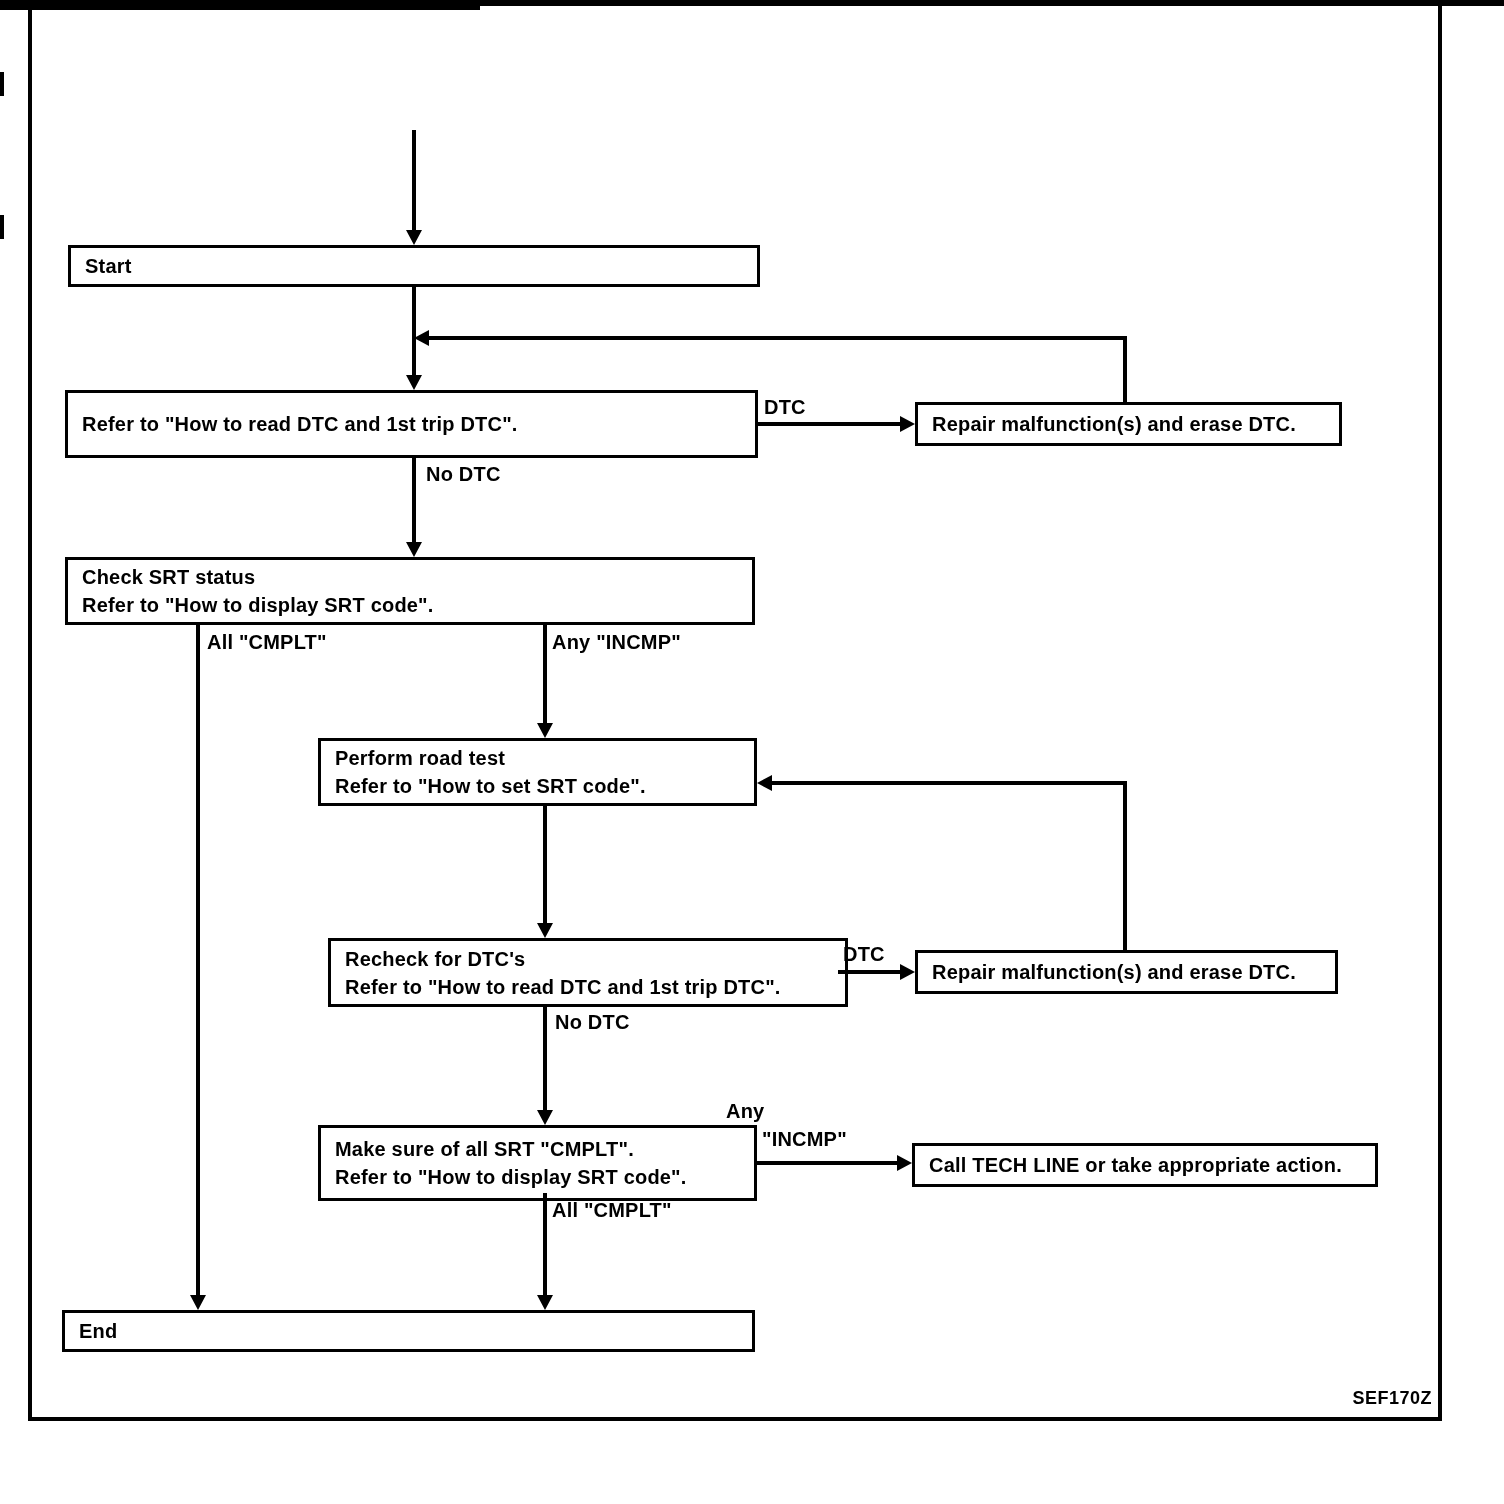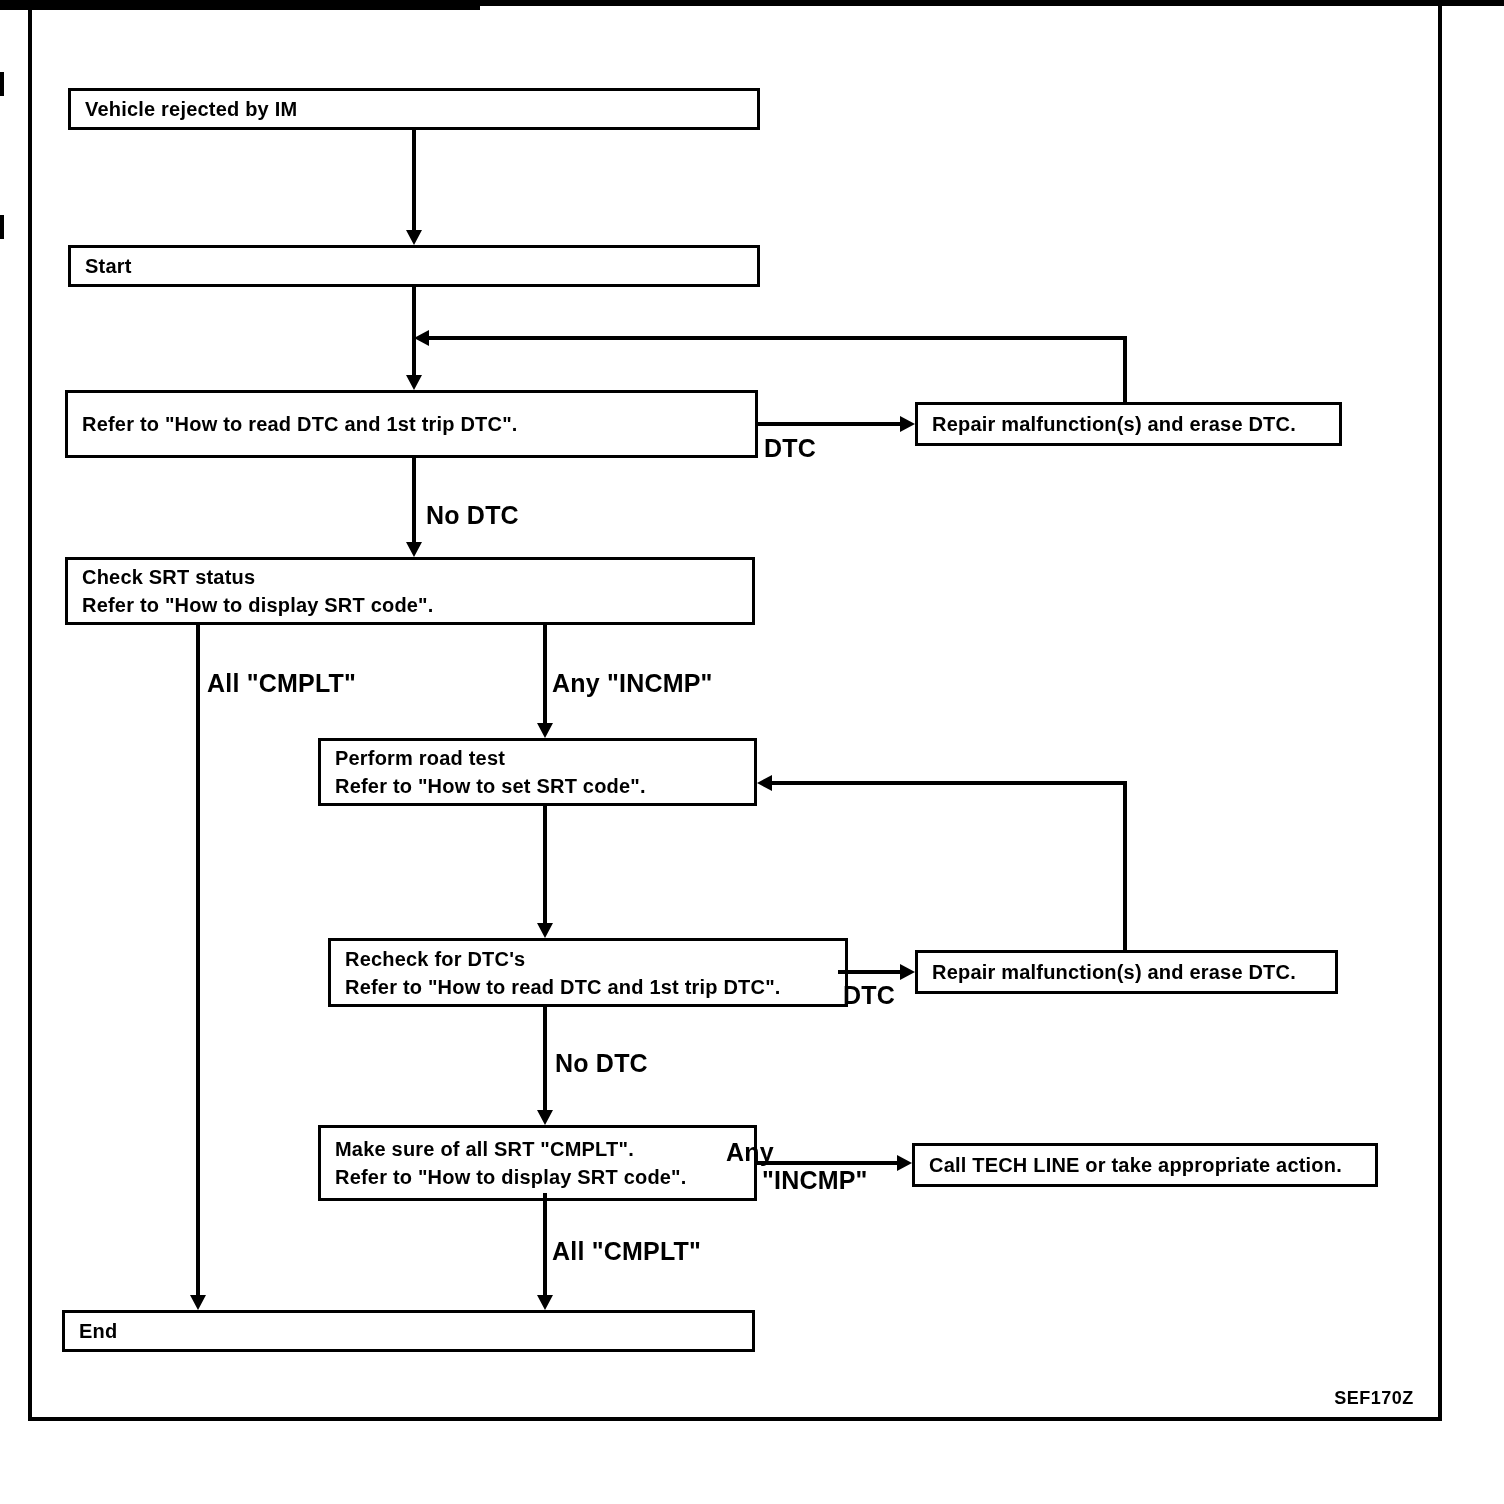--- a/index.html
+++ b/index.html
@@ -73,51 +73,47 @@
   }
   .arr-l {
     position: absolute; width: 0; height: 0;
     border-top: 8px solid transparent;
     border-bottom: 8px solid transparent;
     border-right: 15px solid #000;
   }
   
   .elabel {
     position: absolute;
-    font-size: 25px;
+    font-size: 20px;
     font-weight: 700;
     line-height: 26px;
     white-space: nowrap;
     letter-spacing: 0.2px;
-    margin-top: 41px;
   }
   .figcode {
     position: absolute;
     left: 1316px; top: 1388px;
     width: 116px;
-    text-align: center;
+    text-align: right;
     font-size: 18px;
     font-weight: 700;
     letter-spacing: 0.5px;
   }
 </style>
 </head>
 <body>
 
 <div id="page">
 
   <div class="topbar"></div>
   <div class="topbar-thick"></div>
   <div class="edge-mark" style="left:0;top:72px;width:4px;height:24px"></div>
   <div class="edge-mark" style="left:0;top:215px;width:4px;height:24px"></div>
   <div class="frame"></div>
 
-  <div class="node" style="left:68px;top:88px;width:692px;height:42px">
-    <div class="nl">Vehicle rejected by IM</div>
-  </div>
 
   <div class="node" style="left:68px;top:245px;width:692px;height:42px">
     <div class="nl">Start</div>
   </div>
 
   <div class="node" style="left:65px;top:390px;width:693px;height:68px">
     <div class="nl">Refer to "How to read DTC and 1st trip DTC".</div>
   </div>
 
   <div class="node" style="left:915px;top:402px;width:427px;height:44px">

